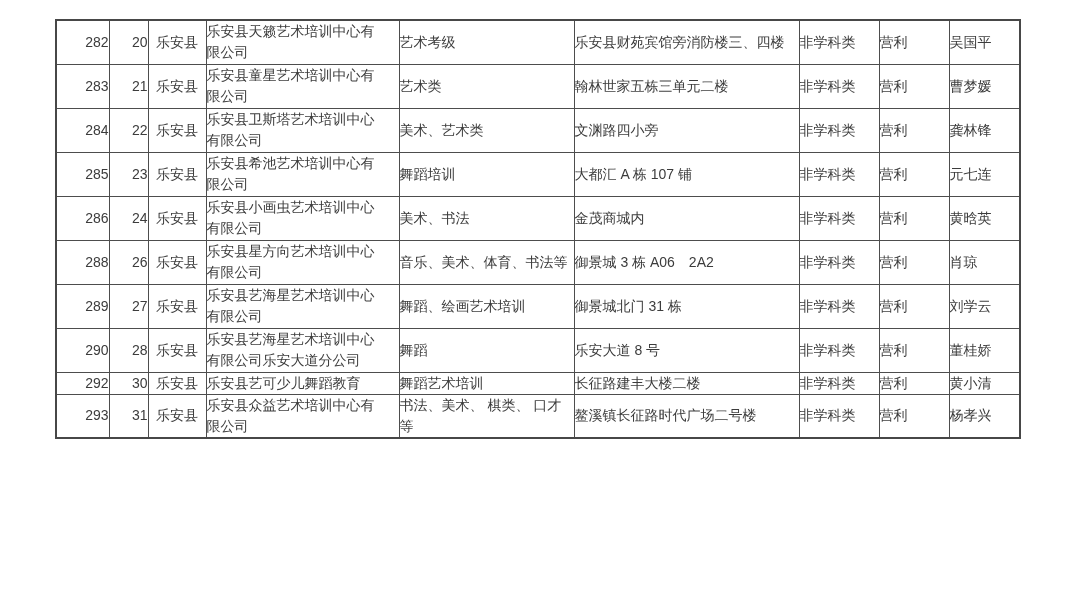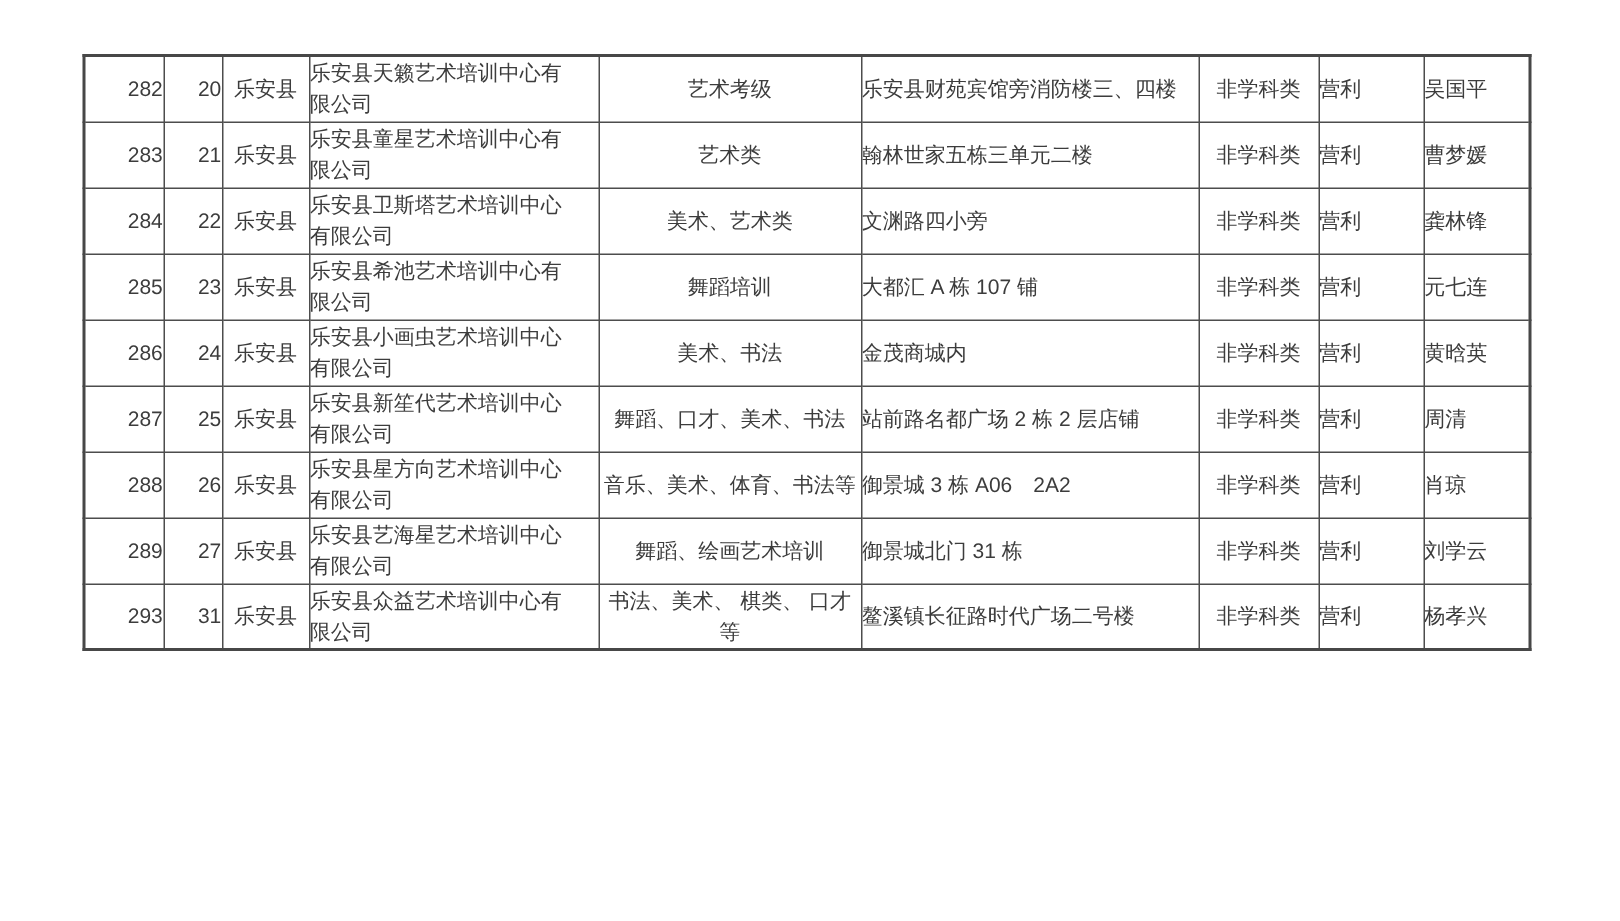--- a/index.html
+++ b/index.html
@@ -13,42 +13,42 @@
   }
   .page {
     position: relative;
     width: 1080px;
     height: 614px;
     background: #ffffff;
   }
   table.reg-table {
     position: absolute;
     left: 55px;
-    top: 36px;
+    top: 19px;
     width: 964px;
     border-collapse: collapse;
     table-layout: fixed;
     border: 2px solid #474747;
   }
   table.reg-table td {
     border: 1.5px solid #4d4d4d;
     vertical-align: middle;
     font-size: 14px;
     line-height: 21px;
     color: #3c3c3c;
     padding: 0;
     overflow: hidden;
   }
   tr.row-double { height: 44px; }
   tr.row-single { height: 22px; }
   td.num   { text-align: right; padding-right: 8px; }
   td.ctr   { text-align: center; margin-top: 18px; }
   td.txt   { text-align: left; padding-left: 9px; padding-right: 2px; white-space: pre-wrap; }
-  td.cat   { text-align: center; padding-left: 9px; padding-right: 1px; white-space: pre-wrap; }
-  td.flag  { text-align: center; padding-left: 7px; }
+  td.cat   { text-align: left; padding-left: 9px; padding-right: 1px; white-space: pre-wrap; }
+  td.flag  { text-align: left; padding-left: 7px; }
   td.prof  { text-align: left; padding-left: 9px; }
   td.person{ text-align: left; padding-left: 7px; margin-top: 26px; }
 </style>
 </head>
 <body>
 
 <div class="page">
   <table class="reg-table">
     <colgroup>
       <col style="width:53px">
@@ -116,32 +116,20 @@
       <td class="ctr">乐安县</td>
       <td class="txt">乐安县小画虫艺术培训中心
 有限公司</td>
       <td class="cat">美术、书法</td>
       <td class="txt">金茂商城内</td>
       <td class="flag">非学科类</td>
       <td class="prof">营利</td>
       <td class="person">黄晗英</td>
     </tr>
         <tr class="row-double">
-      <td class="num">287</td>
-      <td class="num">25</td>
-      <td class="ctr">乐安县</td>
-      <td class="txt">乐安县新笙代艺术培训中心
-有限公司</td>
-      <td class="cat">舞蹈、口才、美术、书法</td>
-      <td class="txt">站前路名都广场 2 栋 2 层店铺</td>
-      <td class="flag">非学科类</td>
-      <td class="prof">营利</td>
-      <td class="person">周清</td>
-    </tr>
-        <tr class="row-double">
       <td class="num">288</td>
       <td class="num">26</td>
       <td class="ctr">乐安县</td>
       <td class="txt">乐安县星方向艺术培训中心
 有限公司</td>
       <td class="cat">音乐、美术、体育、书法等</td>
       <td class="txt">御景城 3 栋 A06　2A2</td>
       <td class="flag">非学科类</td>
       <td class="prof">营利</td>
       <td class="person">肖琼</td>
@@ -152,20 +140,43 @@
       <td class="ctr">乐安县</td>
       <td class="txt">乐安县艺海星艺术培训中心
 有限公司</td>
       <td class="cat">舞蹈、绘画艺术培训</td>
       <td class="txt">御景城北门 31 栋</td>
       <td class="flag">非学科类</td>
       <td class="prof">营利</td>
       <td class="person">刘学云</td>
     </tr>
         <tr class="row-double">
+      <td class="num">290</td>
+      <td class="num">28</td>
+      <td class="ctr">乐安县</td>
+      <td class="txt">乐安县艺海星艺术培训中心
+有限公司乐安大道分公司</td>
+      <td class="cat">舞蹈</td>
+      <td class="txt">乐安大道 8 号</td>
+      <td class="flag">非学科类</td>
+      <td class="prof">营利</td>
+      <td class="person">董桂娇</td>
+    </tr>
+        <tr class="row-single">
+      <td class="num">292</td>
+      <td class="num">30</td>
+      <td class="ctr">乐安县</td>
+      <td class="txt">乐安县艺可少儿舞蹈教育</td>
+      <td class="cat">舞蹈艺术培训</td>
+      <td class="txt">长征路建丰大楼二楼</td>
+      <td class="flag">非学科类</td>
+      <td class="prof">营利</td>
+      <td class="person">黄小清</td>
+    </tr>
+        <tr class="row-double">
       <td class="num">293</td>
       <td class="num">31</td>
       <td class="ctr">乐安县</td>
       <td class="txt">乐安县众益艺术培训中心有
 限公司</td>
       <td class="cat">书法、美术、 棋类、 口才
 等</td>
       <td class="txt">鳌溪镇长征路时代广场二号楼</td>
       <td class="flag">非学科类</td>
       <td class="prof">营利</td>

